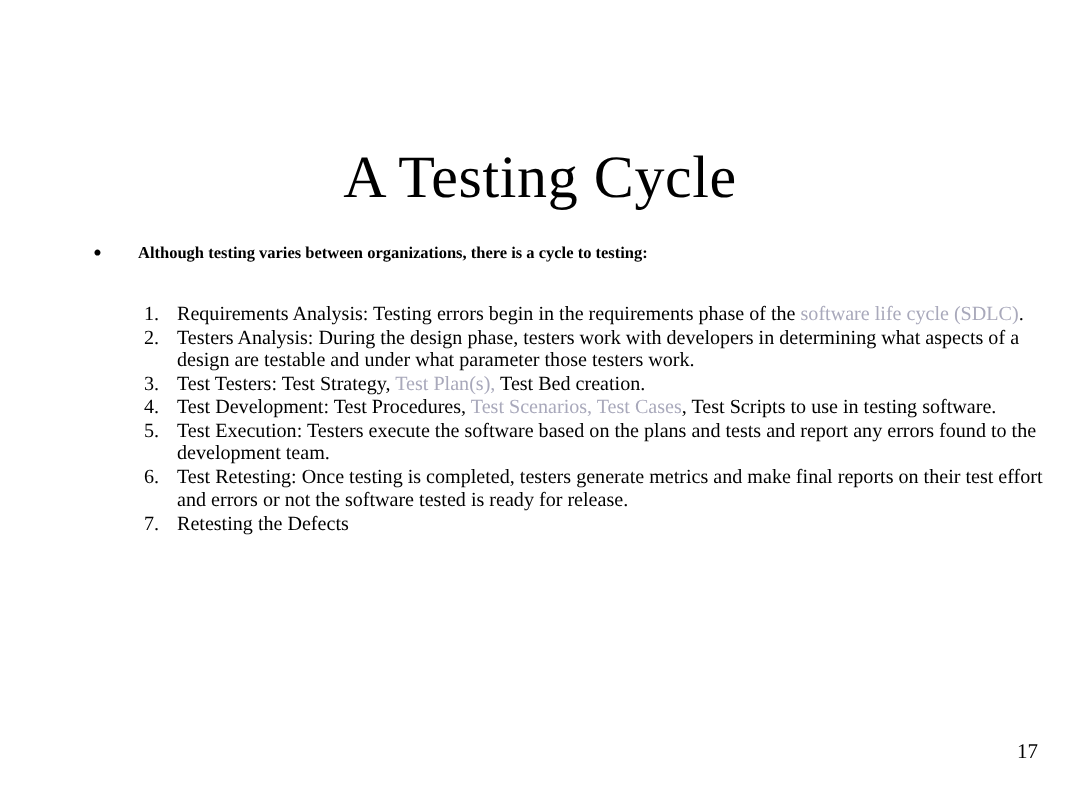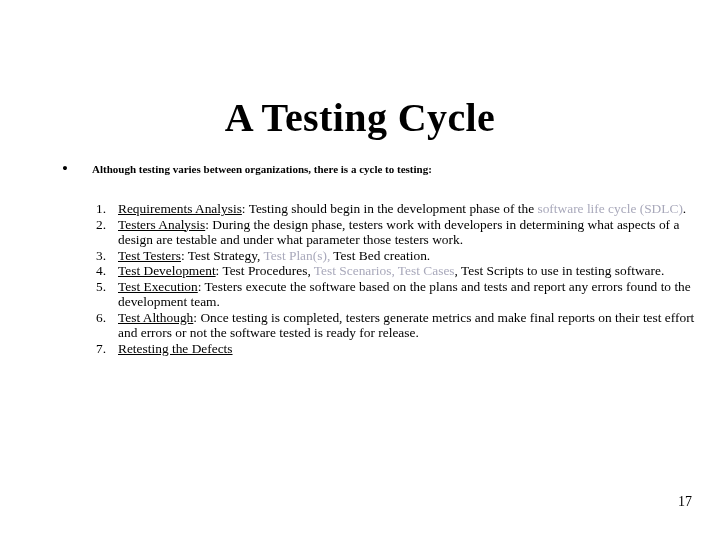--- a/index.html
+++ b/index.html
@@ -25,21 +25,21 @@
 
   
   .slide-title {
     position: absolute;
     left: 0;
     right: 0;
     top: 68px;
     text-align: center;
     font-size: 40px;
     line-height: 46px;
-    font-weight: bold;
+    font-weight: normal;
     letter-spacing: 0.4px;
     color: #000000;
     white-space: nowrap;
   }
 
   
   .bullet-row {
     position: absolute;
     left: 58px;
     top: 158px;
@@ -83,21 +83,20 @@
     width: 22px;
     text-align: left;
     color: #000000;
   }
   .num-body {
     flex: 1 1 auto;
     text-align: left;
   }
 
   .hd {
-    text-decoration: underline;
     text-decoration-color: #000000;
     text-underline-offset: 1px;
   }
   .lnk {
     color: #a9a9bb;
     text-decoration-color: #a9a9bb;
     text-underline-offset: 1px;
   }
 
   
@@ -119,41 +118,41 @@
   <h1 class="slide-title">A Testing Cycle</h1>
 
   <div class="bullet-row">
     <span class="bullet-marker">•</span>
     <span class="bullet-text">Although testing varies between organizations, there is a cycle to testing:</span>
   </div>
 
   <ol class="numbered-list" style="list-style: none; margin: 0px; padding: 0px;">
       <li class="num-item">
         <span class="num-marker">1.</span>
-        <span class="num-body"><span class="hd">Requirements Analysis</span><span>: </span><span>Testing should begin in the development phase of the </span><span class="lnk">software life cycle (SDLC)</span><span>.</span></span>
+        <span class="num-body"><span class="hd">Requirements Analysis</span><span>: </span><span>Testing errors begin in the requirements phase of the </span><span class="lnk">software life cycle (SDLC)</span><span>.</span></span>
       </li>
       <li class="num-item">
         <span class="num-marker">2.</span>
         <span class="num-body"><span class="hd">Testers Analysis</span><span>: </span><span>During the design phase, testers work with developers in determining what aspects of a design are testable and under what parameter those testers work.</span></span>
       </li>
       <li class="num-item">
         <span class="num-marker">3.</span>
         <span class="num-body"><span class="hd">Test Testers</span><span>: </span><span>Test Strategy, </span><span class="lnk">Test Plan(s),</span><span> Test Bed creation.</span></span>
       </li>
       <li class="num-item">
         <span class="num-marker">4.</span>
         <span class="num-body"><span class="hd">Test Development</span><span>: </span><span>Test Procedures, </span><span class="lnk">Test Scenarios, Test Cases</span><span>, Test Scripts to use in testing software.</span></span>
       </li>
       <li class="num-item">
         <span class="num-marker">5.</span>
         <span class="num-body"><span class="hd">Test Execution</span><span>: </span><span>Testers execute the software based on the plans and tests and report any errors found to the development team.</span></span>
       </li>
       <li class="num-item">
         <span class="num-marker">6.</span>
-        <span class="num-body"><span class="hd">Test Although</span><span>: </span><span>Once testing is completed, testers generate metrics and make final reports on their test effort and errors or not the software tested is ready for release.</span></span>
+        <span class="num-body"><span class="hd">Test Retesting</span><span>: </span><span>Once testing is completed, testers generate metrics and make final reports on their test effort and errors or not the software tested is ready for release.</span></span>
       </li>
       <li class="num-item">
         <span class="num-marker">7.</span>
         <span class="num-body"><span class="hd">Retesting the Defects</span></span>
       </li>
     </ol>
 
   <div class="page-number">17</div>
 
 </div>

